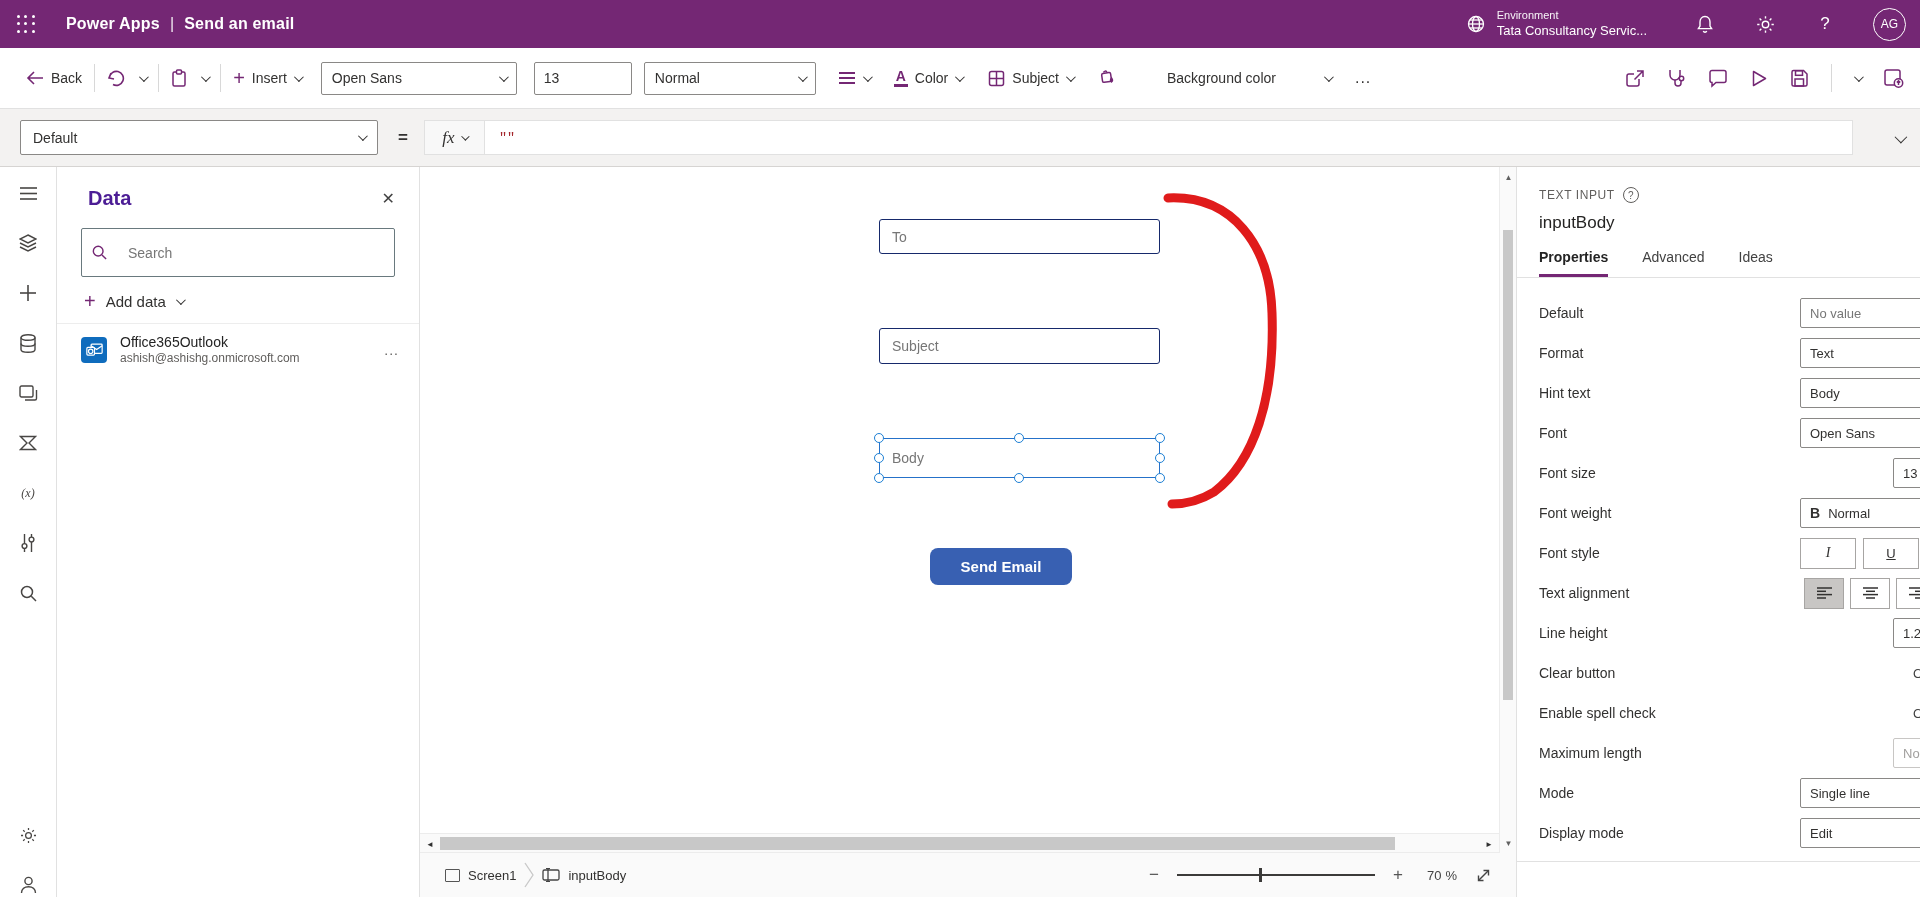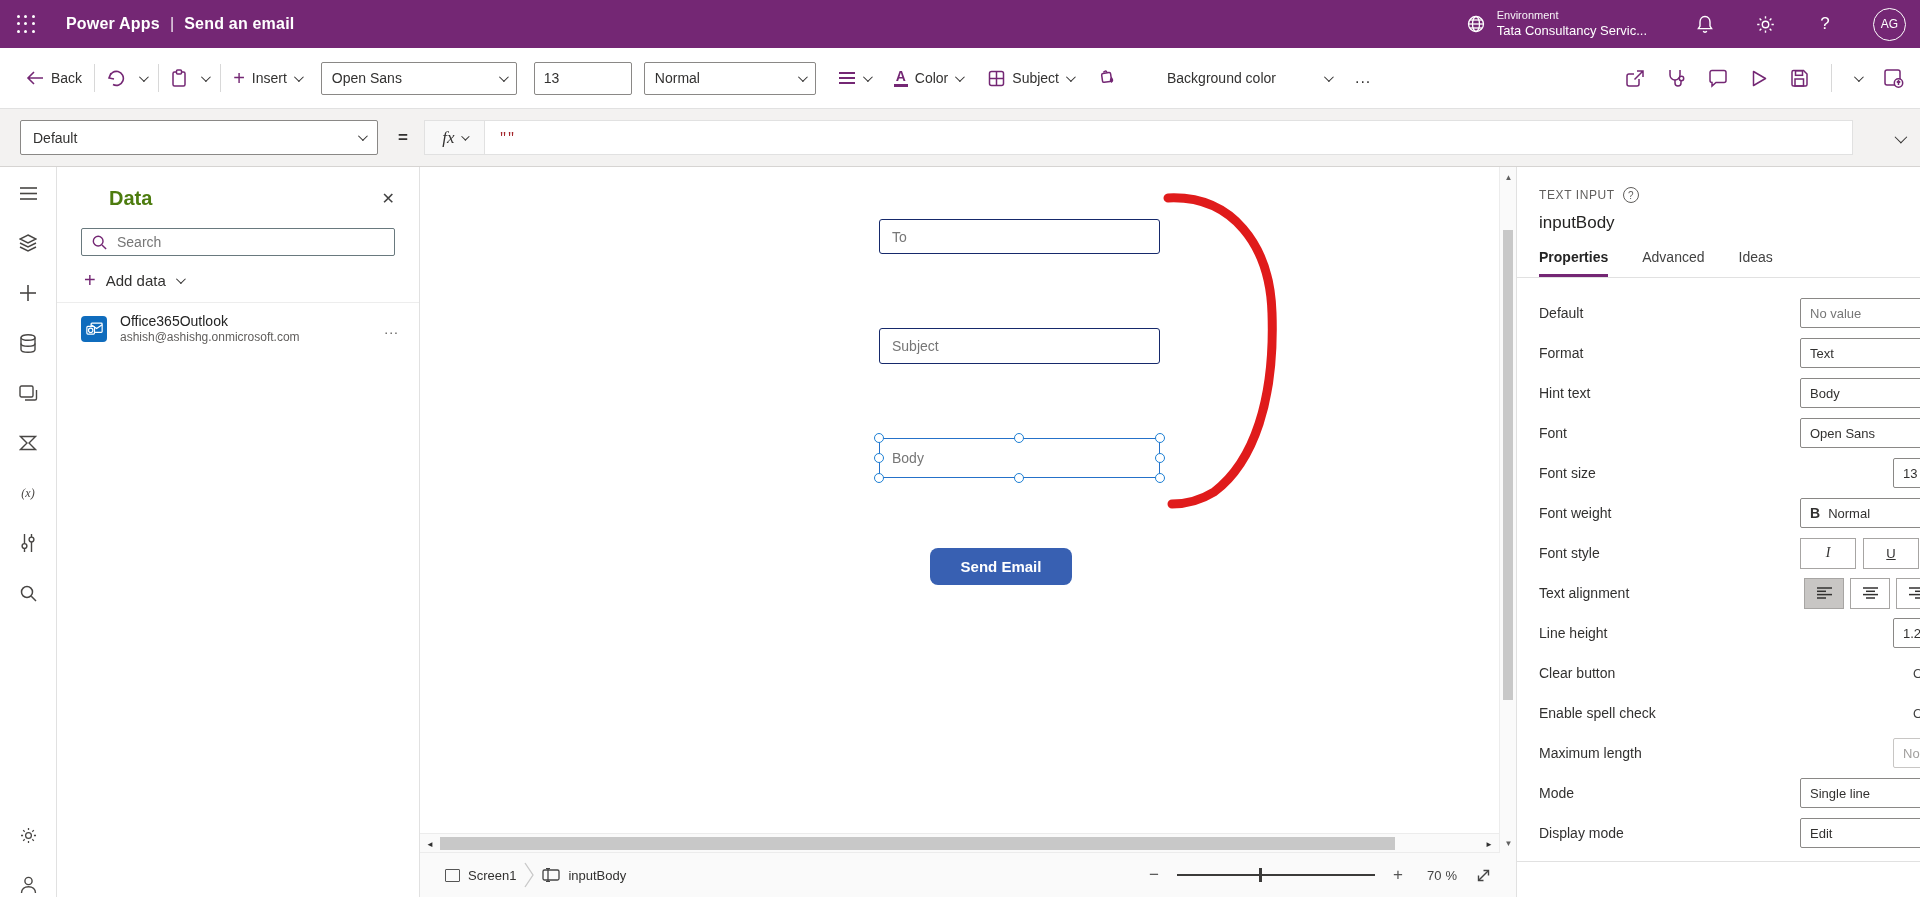--- a/index.html
+++ b/index.html
@@ -49,23 +49,23 @@
 
   
   .rail { left:0; top:167px; width:57px; height:730px; background:#fff; border-right:1px solid #e1e1e1; display:flex; flex-direction:column; align-items:center; padding-top:16px; gap:30px; color:#484644; }
   .rail-ic { width:20px; height:20px; display:flex; align-items:center; justify-content:center; cursor:pointer; flex:none; }
   .rail-spacer { flex:1; }
   .rail .vx { font-size:12px; font-style:italic; font-family:"Liberation Serif",serif; }
 
   
   .datapanel { left:57px; top:167px; width:363px; height:730px; background:#fff; border-right:1px solid #e1e1e1; }
   .dp-head { display:flex; align-items:center; padding:20px 24px 0 31px; }
-  .dp-title { font-size:20px; font-weight:bold; color:#4d7c0f; flex:1;margin-left:21px; }
+  .dp-title { font-size:20px; font-weight:bold; color:#4c1d95; flex:1; }
   .dp-close { font-size:16px; color:#424242; cursor:pointer; }
-  .dp-search { margin:18px 24px 0 24px; height:28px; border:1px solid #69797e; border-radius:2px; display:flex; align-items:center; padding:0 10px; gap:10px; }
+  .dp-search { margin:18px 24px 0 24px; height:49px; border:1px solid #69797e; border-radius:2px; display:flex; align-items:center; padding:0 10px; gap:21px; }
   .dp-search input { border:none; outline:none; flex:1; font-size:14px; font-family:"Liberation Sans",sans-serif; color:#323130; background:transparent; }
   .dp-search input::placeholder { color:#767676; }
   .dp-add { display:flex; align-items:center; gap:10px; margin:14px 24px 12px 27px; cursor:pointer; font-size:15px; color:#323130; }
   .dp-add .plus { color:#742774; font-size:20px; font-weight:400; line-height:1; }
   .dp-sep { height:1px; background:#ededed; }
   .dp-item { display:flex; align-items:center; gap:13px; padding:9px 20px 9px 24px; cursor:pointer; }
   .ol-icon { width:26px; height:26px; border-radius:4px; background:#0f6cbd; color:#fff; display:flex; align-items:center; justify-content:center; flex:none; }
   .dp-item-text { flex:1; line-height:1.3; }
   .dp-item-name { font-size:14px; color:#242424; }
   .dp-item-sub { font-size:12px; color:#605e5c; }

